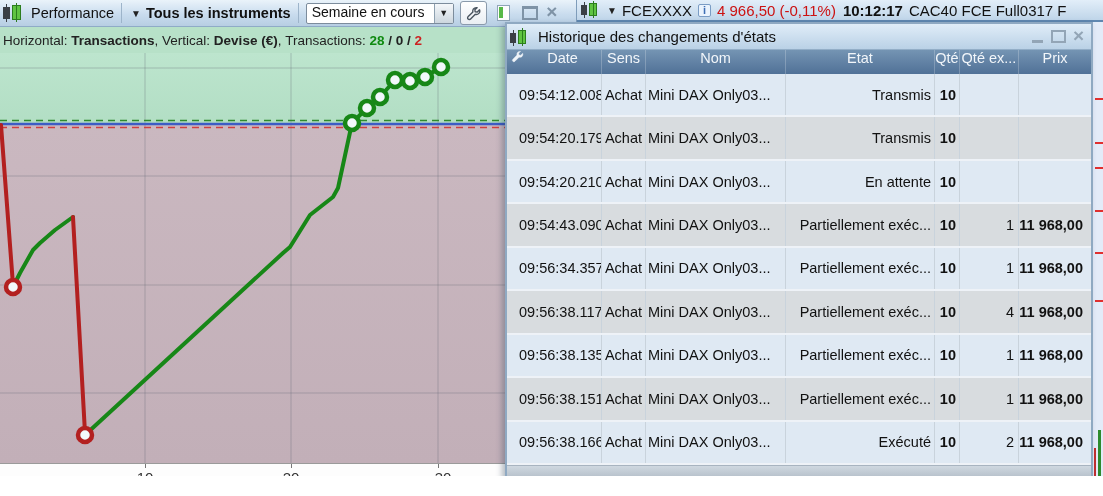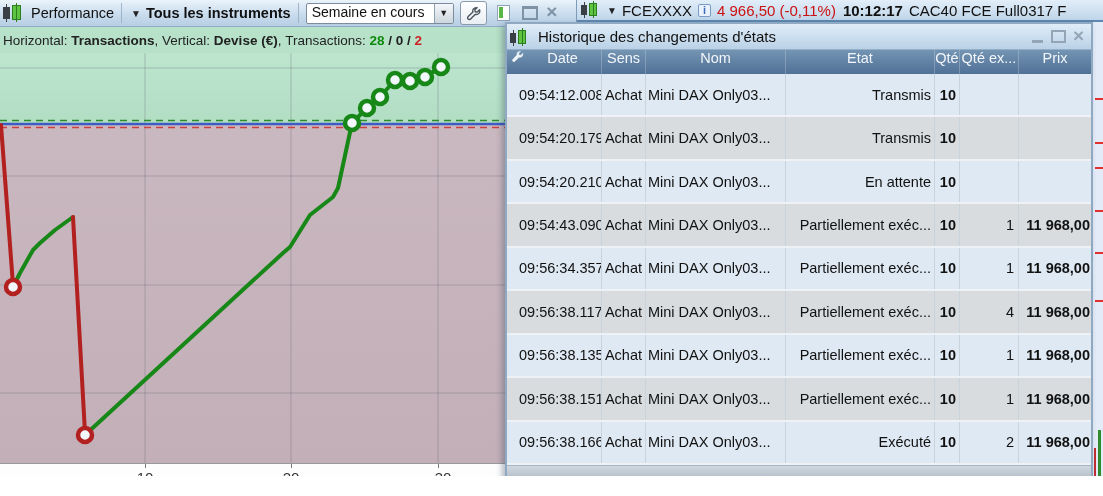--- a/index.html
+++ b/index.html
@@ -113,21 +113,21 @@
   }
   .hist-row.alt { background:#d8dcdf; }
   .hr-cell { white-space:nowrap; overflow:hidden; border-left:1px solid #c9d3dc; height:100%; display:flex; align-items:center; box-sizing:border-box; }
   .hr-cell:first-child { border-left:none; }
   .c-date { padding-left:12px; }
   .c-sens { justify-content:center; }
   .c-nom { padding-left:2px; }
   .c-etat { justify-content:flex-end; padding-right:3px; }
   .c-qte { justify-content:flex-end; padding-right:3px; font-weight:bold; }
   .c-qteex { justify-content:flex-end; padding-right:4px; }
-  .c-prix { justify-content:flex-end; padding-right:1px; font-weight:bold; }
+  .c-prix { justify-content:flex-end; padding-right:8px; font-weight:bold; }
   .hist-footer { flex:none; height:10px; background:linear-gradient(#cfd8e0,#b9c3cd); border-top:1px solid #a8b4c0; }
 </style>
 </head>
 <body>
 
 <div class="stage">
 
   <div class="perf-window">
 
     <div class="perf-titlebar">

